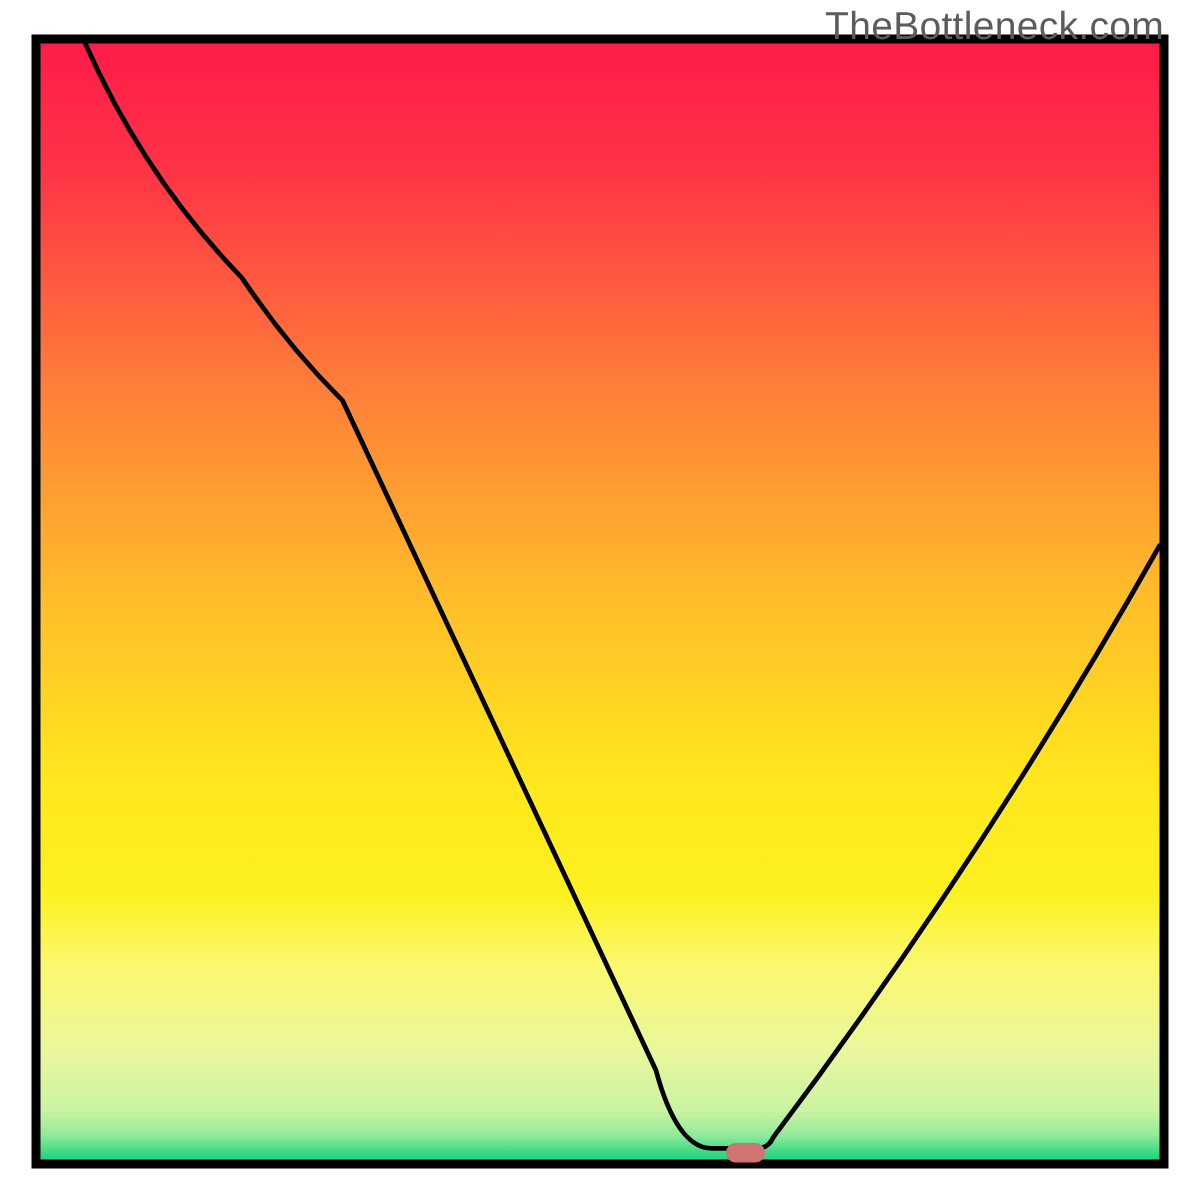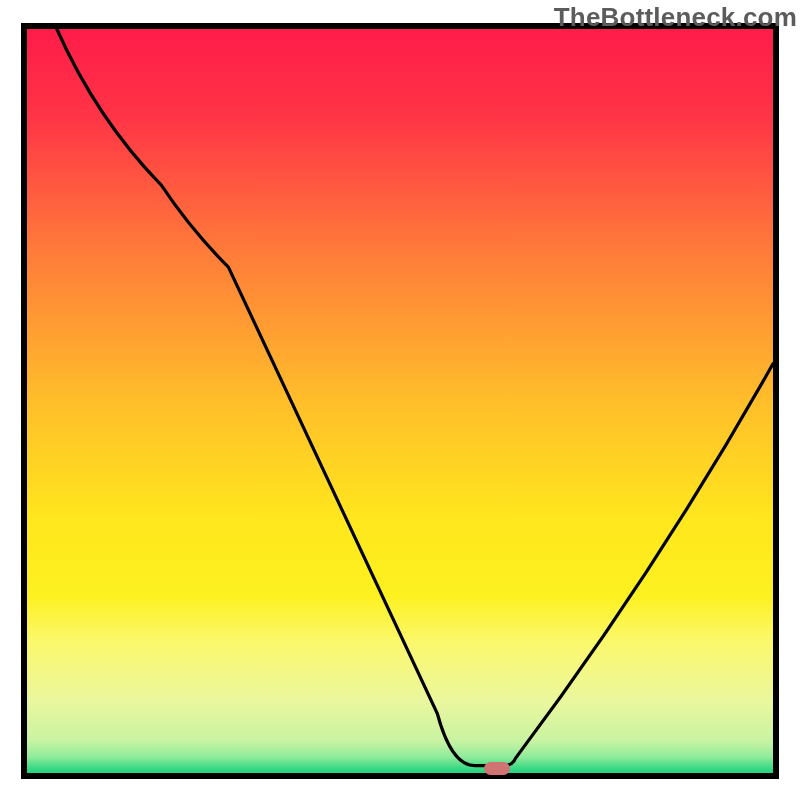--- a/index.html
+++ b/index.html
@@ -13,24 +13,24 @@
   .frame {
     position: absolute;
     left: 0;
     top: 0;
     width: 800px;
     height: 800px;
   }
   .watermark {
     position: absolute;
     top: 2px;
-    right: 3px;
+    right: 24px;
     color: #5c5c5c;
     font-size: 26px;
-    font-weight: 700;
+    font-weight: 400;
     letter-spacing: 0.2px;
   }
   svg {
     display: block;
   }
 </style>
 </head>
 <body>
 
 <div class="frame">

